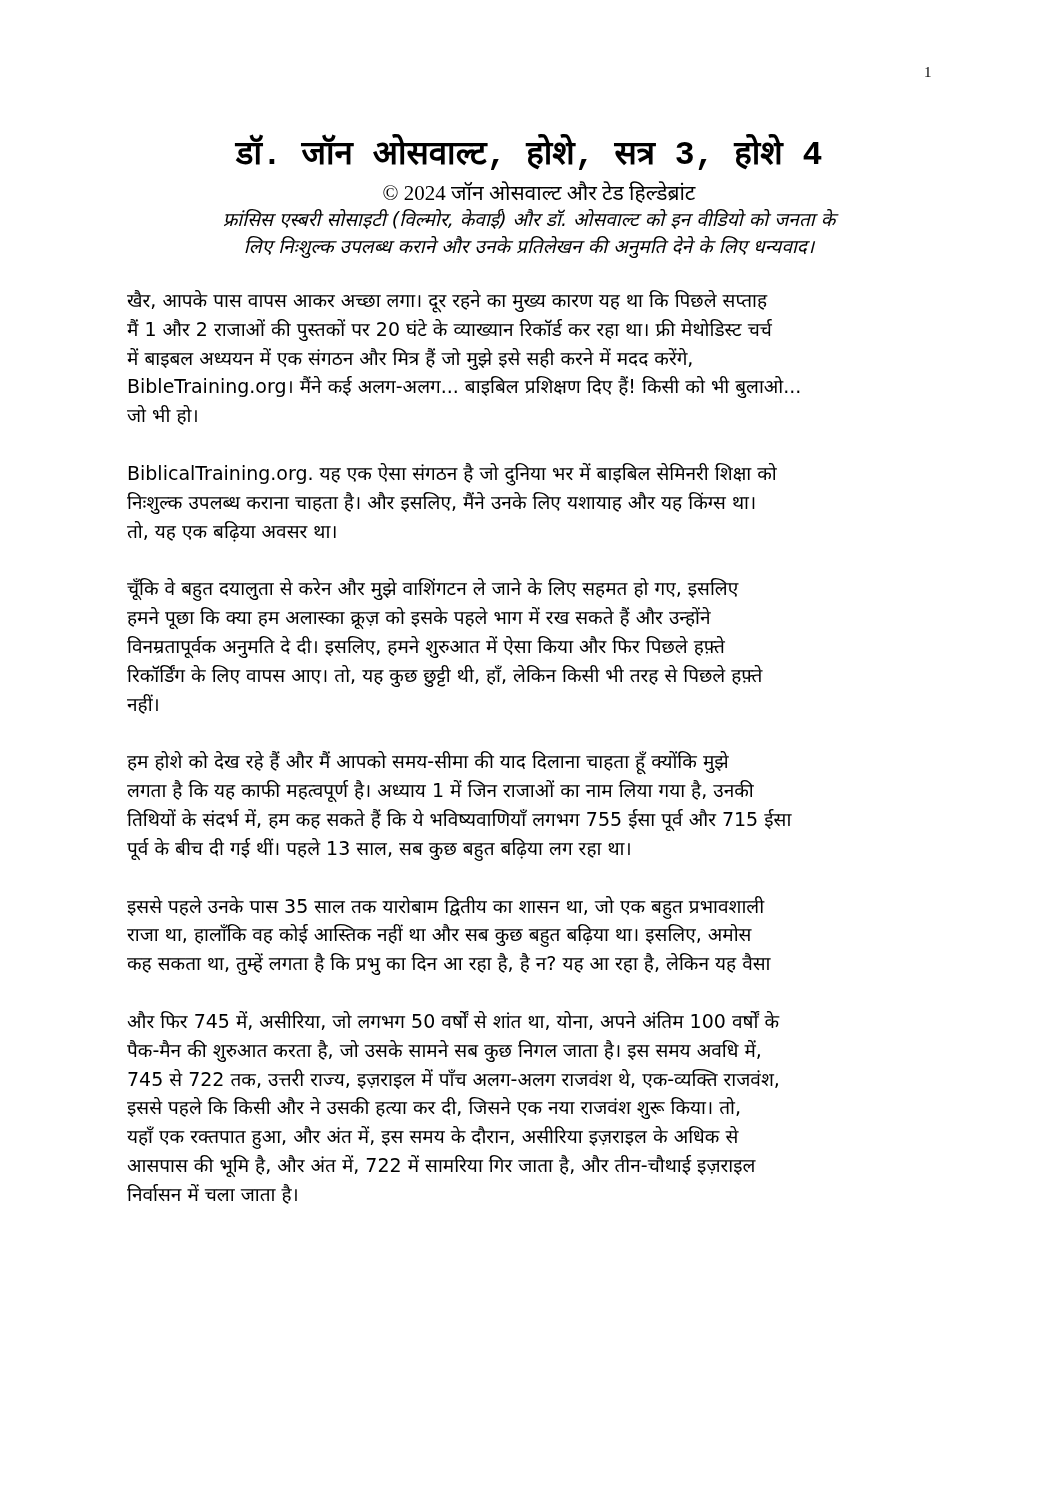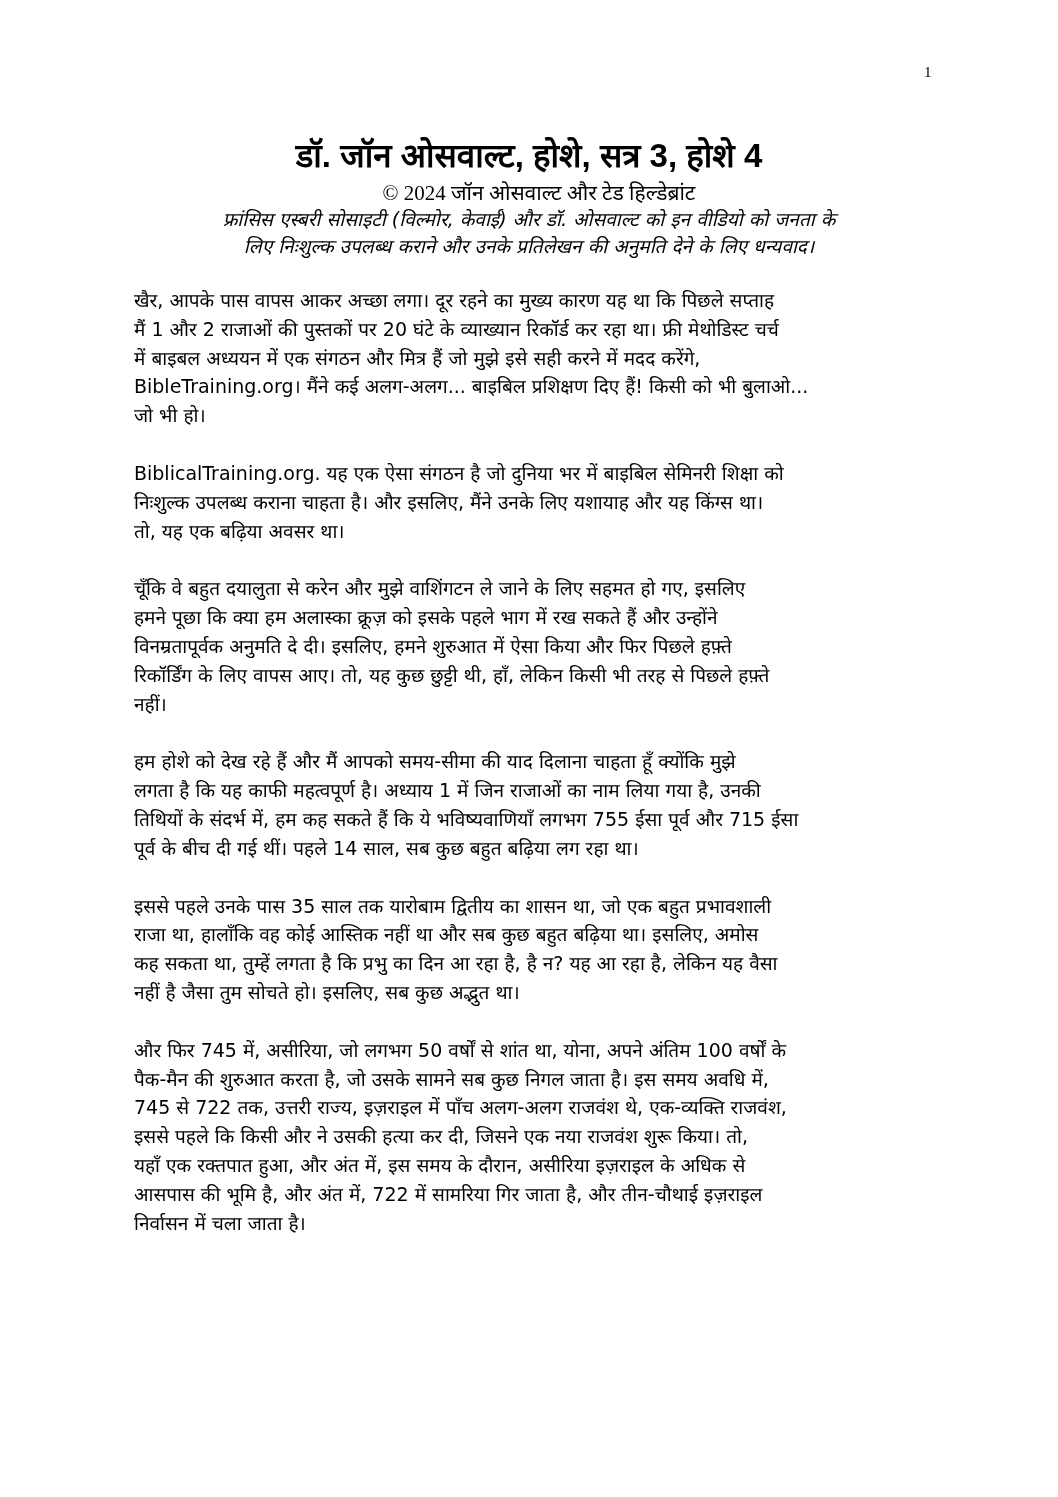--- a/index.html
+++ b/index.html
@@ -3,33 +3,33 @@
   <meta charset="utf-8">
   <style>
     html, body { margin: 0; padding: 0; background: #ffffff; }
     body { width: 1058px; height: 1497px; position: relative; overflow: hidden; color: #000; }
     .page-number {
       position: absolute; top: 64px; left: 924px;
       font-family: "Liberation Serif", serif; font-size: 15px;
     }
     .header { position: absolute; top: 132px; left: 0; width: 1058px; text-align: center; }
     .title {
-      font-family: Liberation Sans, sans-serif; font-weight: bold;
+      font-family: Liberation Mono, monospace; font-weight: bold;
       font-size: 33px; line-height: 48px; margin: 0;
     }
     .copyright {
       font-family: "Liberation Serif", "DejaVu Sans", serif;
       font-size: 21px; line-height: 26px; margin: 0; padding-left: 20px;
     }
     .ack {
       font-family: "DejaVu Sans", sans-serif; font-size: 19px; line-height: 27px;
       margin: 0;
       font-style: italic;
     }
-    .body { position: absolute; left: 134px; top: 286px; width: 820px; }
+    .body { position: absolute; left: 127px; top: 286px; width: 820px; }
     .para {
       font-family: "DejaVu Sans", sans-serif; font-size: 19px; line-height: 28.8px;
       margin: 0 0 29px 0; white-space: nowrap;
     }
     .para .line { display: block; }
   </style>
 </head>
 <body>
 
 <div class="page-number">1</div>
@@ -60,27 +60,26 @@
       <span class="line">चूँकि वे बहुत दयालुता से करेन और मुझे वाशिंगटन ले जाने के लिए सहमत हो गए, इसलिए</span>
       <span class="line">हमने पूछा कि क्या हम अलास्का क्रूज़ को इसके पहले भाग में रख सकते हैं और उन्होंने</span>
       <span class="line">विनम्रतापूर्वक अनुमति दे दी। इसलिए, हमने शुरुआत में ऐसा किया और फिर पिछले हफ़्ते</span>
       <span class="line">रिकॉर्डिंग के लिए वापस आए। तो, यह कुछ छुट्टी थी, हाँ, लेकिन किसी भी तरह से पिछले हफ़्ते</span>
       <span class="line">नहीं।</span>
     </p>
     <p class="para">
       <span class="line">हम होशे को देख रहे हैं और मैं आपको समय-सीमा की याद दिलाना चाहता हूँ क्योंकि मुझे</span>
       <span class="line">लगता है कि यह काफी महत्वपूर्ण है। अध्याय 1 में जिन राजाओं का नाम लिया गया है, उनकी</span>
       <span class="line">तिथियों के संदर्भ में, हम कह सकते हैं कि ये भविष्यवाणियाँ लगभग 755 ईसा पूर्व और 715 ईसा</span>
-      <span class="line">पूर्व के बीच दी गई थीं। पहले 14 साल, सब कुछ बहुत बढ़िया लग रहा था।</span>
+      <span class="line">पूर्व के बीच दी गई थीं। पहले 13 साल, सब कुछ बहुत बढ़िया लग रहा था।</span>
     </p>
     <p class="para">
       <span class="line">इससे पहले उनके पास 35 साल तक यारोबाम द्वितीय का शासन था, जो एक बहुत प्रभावशाली</span>
       <span class="line">राजा था, हालाँकि वह कोई आस्तिक नहीं था और सब कुछ बहुत बढ़िया था। इसलिए, अमोस</span>
       <span class="line">कह सकता था, तुम्हें लगता है कि प्रभु का दिन आ रहा है, है न? यह आ रहा है, लेकिन यह वैसा</span>
-      <span class="line">नहीं है जैसा तुम सोचते हो। इसलिए, सब कुछ अद्भुत था।</span>
     </p>
     <p class="para">
       <span class="line">और फिर 745 में, असीरिया, जो लगभग 50 वर्षों से शांत था, योना, अपने अंतिम 100 वर्षों के</span>
       <span class="line">पैक-मैन की शुरुआत करता है, जो उसके सामने सब कुछ निगल जाता है। इस समय अवधि में,</span>
       <span class="line">745 से 722 तक, उत्तरी राज्य, इज़राइल में पाँच अलग-अलग राजवंश थे, एक-व्यक्ति राजवंश,</span>
       <span class="line">इससे पहले कि किसी और ने उसकी हत्या कर दी, जिसने एक नया राजवंश शुरू किया। तो,</span>
       <span class="line">यहाँ एक रक्तपात हुआ, और अंत में, इस समय के दौरान, असीरिया इज़राइल के अधिक से</span>
       <span class="line">आसपास की भूमि है, और अंत में, 722 में सामरिया गिर जाता है, और तीन-चौथाई इज़राइल</span>
       <span class="line">निर्वासन में चला जाता है।</span>
     </p>

